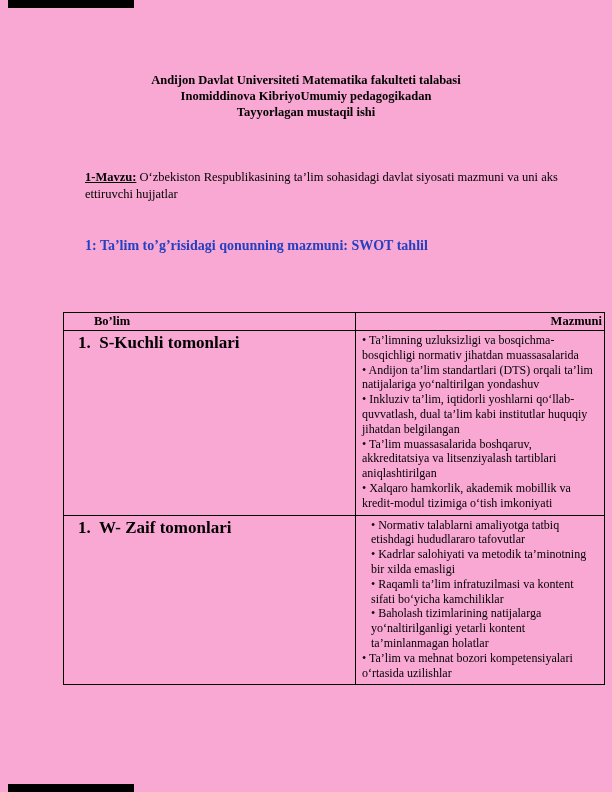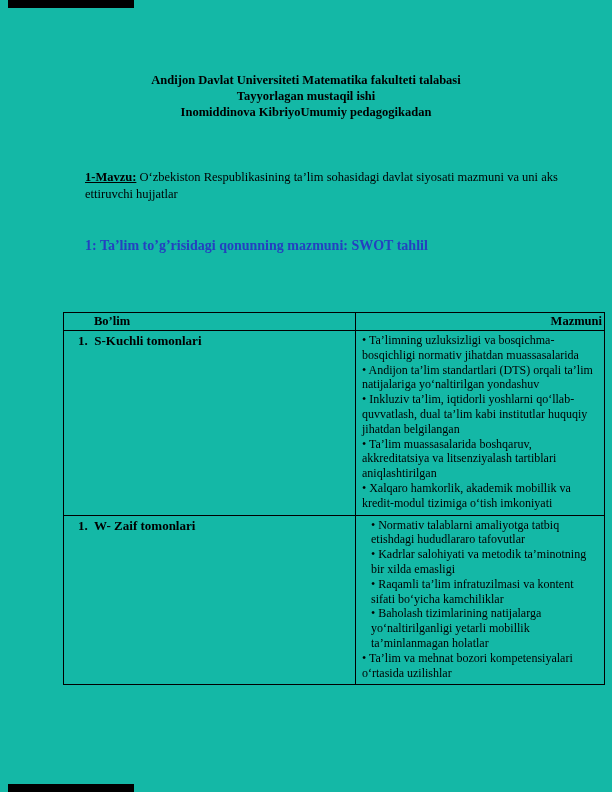--- a/index.html
+++ b/index.html
@@ -1,18 +1,18 @@
 <!DOCTYPE html>
 <html><head>
 <meta charset="utf-8">
 <style>
   html,body{margin:0;padding:0;background:#ffffff;}
   .page{
     width:612px;height:792px;position:relative;margin:0 auto;
-    background:#14b8a6;color:#000;overflow:hidden;
+    background:#f9a8d4;color:#000;overflow:hidden;
     font-family:"Liberation Serif", serif;
   }
   .artifact{position:absolute;left:8px;width:126px;height:8px;background:#000;}
   .artifact.top{top:0;}
   .artifact.bottom{bottom:0;}
 
   .title-block{
     padding-top:72px;text-align:center;font-weight:700;
     font-size:12.5px;line-height:16px;
   }
@@ -24,38 +24,38 @@
     margin:36px 47px 0 85px;color:#2440C0;font-weight:700;
     font-size:14px;line-height:16px;
   }
   table.doc-table{
     margin:58px 12px 0 63px;border-collapse:collapse;width:503px;
     font-size:12px;table-layout:fixed;
   }
   .doc-table th,.doc-table td{border:1px solid #000;vertical-align:top;}
   th.col-bolim{width:259px;text-align:left;padding:1px 2px 1px 30px;font-size:12.5px;}
   th.col-mazmuni{width:244px;text-align:right;padding:1px 2px;font-size:12.5px;}
-  td.row-label{font-weight:700;padding:2px 4px 2px 14px;white-space:pre-wrap;font-size:13px;}
+  td.row-label{font-weight:700;padding:2px 4px 2px 14px;white-space:pre-wrap;font-size:17px;}
   td.row-content{padding:2px 4px 4px 6px;line-height:14.8px;}
   .bullet{margin:0;}
   .row2 .bullet{padding-left:9px;}
   .row2 .bullet.flush{padding-left:0;}
 </style>
 </head>
 <body>
 
 <div class="page">
 
   <div class="artifact top"></div>
   <div class="artifact bottom"></div>
 
   <div class="title-block">
     <div>Andijon Davlat Universiteti Matematika fakulteti talabasi</div>
+    <div>Inomiddinova KibriyoUmumiy pedagogikadan</div>
     <div>Tayyorlagan mustaqil ishi</div>
-    <div>Inomiddinova KibriyoUmumiy pedagogikadan</div>
   </div>
 
   <div class="intro">
     <span class="label">1-Mavzu:</span><span> O‘zbekiston Respublikasining ta’lim sohasidagi davlat siyosati mazmuni va uni aks ettiruvchi hujjatlar</span>
   </div>
 
   <div class="section-heading">1: Ta’lim to’g’risidagi qonunning mazmuni: SWOT tahlil</div>
 
   <table class="doc-table">
     <thead>
@@ -74,20 +74,20 @@
           <div class="bullet">• Ta’lim muassasalarida boshqaruv, akkreditatsiya va litsenziyalash tartiblari aniqlashtirilgan</div>
           <div class="bullet">• Xalqaro hamkorlik, akademik mobillik va kredit-modul tizimiga o‘tish imkoniyati</div>
         </td>
       </tr>
       <tr>
         <td class="row-label">1.  W- Zaif tomonlari</td>
         <td class="row-content row2">
           <div class="bullet">• Normativ talablarni amaliyotga tatbiq etishdagi hududlararo tafovutlar</div>
           <div class="bullet">• Kadrlar salohiyati va metodik ta’minotning bir xilda emasligi</div>
           <div class="bullet">• Raqamli ta’lim infratuzilmasi va kontent sifati bo‘yicha kamchiliklar</div>
-          <div class="bullet">• Baholash tizimlarining natijalarga yo‘naltirilganligi yetarli mobillik ta’minlanmagan holatlar</div>
+          <div class="bullet">• Baholash tizimlarining natijalarga yo‘naltirilganligi yetarli kontent ta’minlanmagan holatlar</div>
           <div class="bullet flush">• Ta’lim va mehnat bozori kompetensiyalari o‘rtasida uzilishlar</div>
         </td>
       </tr>
     </tbody>
   </table>
 
 </div>
 
 </body></html>

